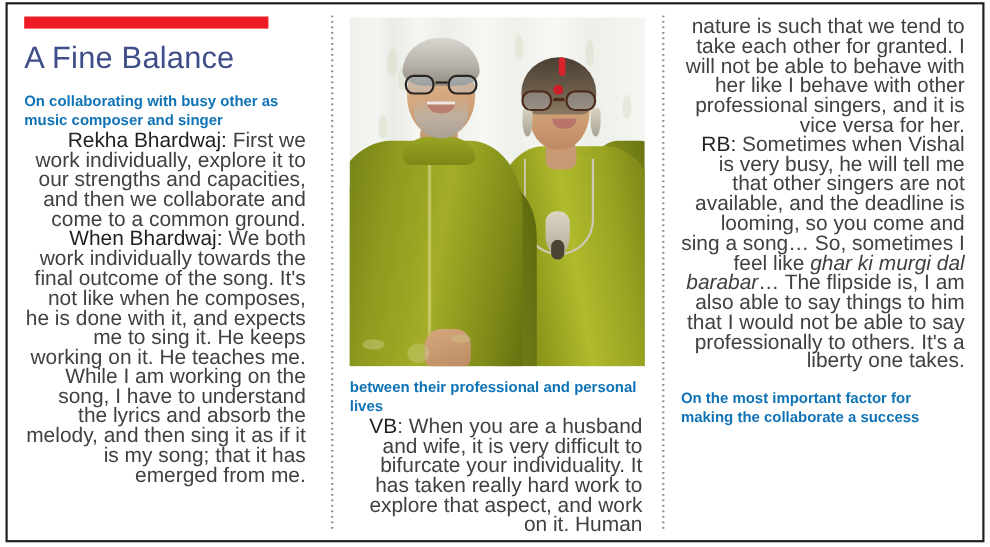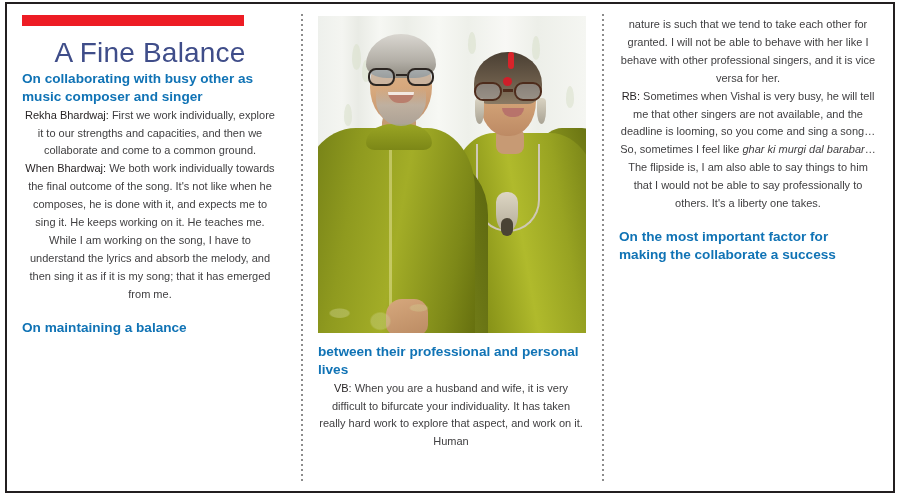--- a/index.html
+++ b/index.html
@@ -54,36 +54,36 @@
     background: #ed1c24;
     margin-bottom: 10px;
   }
 
   .masthead {
     font-size: 28px;
     line-height: 34px;
     font-weight: 400;
     color: #3f4d89;
     letter-spacing: 0.2px;
-    text-align: center;
+    margin-bottom: 13px;
   }
 
   .kicker {
     color: #1073b5;
     font-weight: bold;
     font-size: 13.6px;
     line-height: 17.8px;
     margin-bottom: 1px;
   }
 
   .body-text {
     color: #414042;
-    font-size: 11px;
+    font-size: 19px;
     line-height: 17.9px;
-    text-align: center;
+    text-align: right;
   }
 
   .body-text b, .speaker { color: #231f20; font-weight: normal; }
   .body-text i { font-style: italic; }
 
   .gap { height: 15px; }
 
   
   .divider {
     width: 2px;
@@ -324,21 +324,20 @@
       <div class="body-text">
         <b class="speaker">Rekha Bhardwaj:</b><span> First we work individually, explore it to our strengths and capacities, and then we collaborate and come to a common ground.</span>
       </div>
 
       <div class="body-text">
         <b class="speaker">When Bhardwaj:</b><span> We both work individually towards the final outcome of the song. It's not like when he composes, he is done with it, and expects me to sing it. He keeps working on it. He teaches me. While I am working on the song, I have to understand the lyrics and absorb the melody, and then sing it as if it is my song; that it has emerged from me.</span>
       </div>
 
       <div class="gap"></div>
 
-      <div class="kicker">On maintaining a balance</div>
     </div>
 
     <div class="divider d1"></div>
 
     <div class="col2">
 
       <div class="photo">
         <div class="bg-curtain"></div>
         <div class="bg-motif" style="left:34px;top:28px;width:9px;height:26px;"></div>
         <div class="bg-motif" style="left:44px;top:44px;width:8px;height:22px;"></div>

